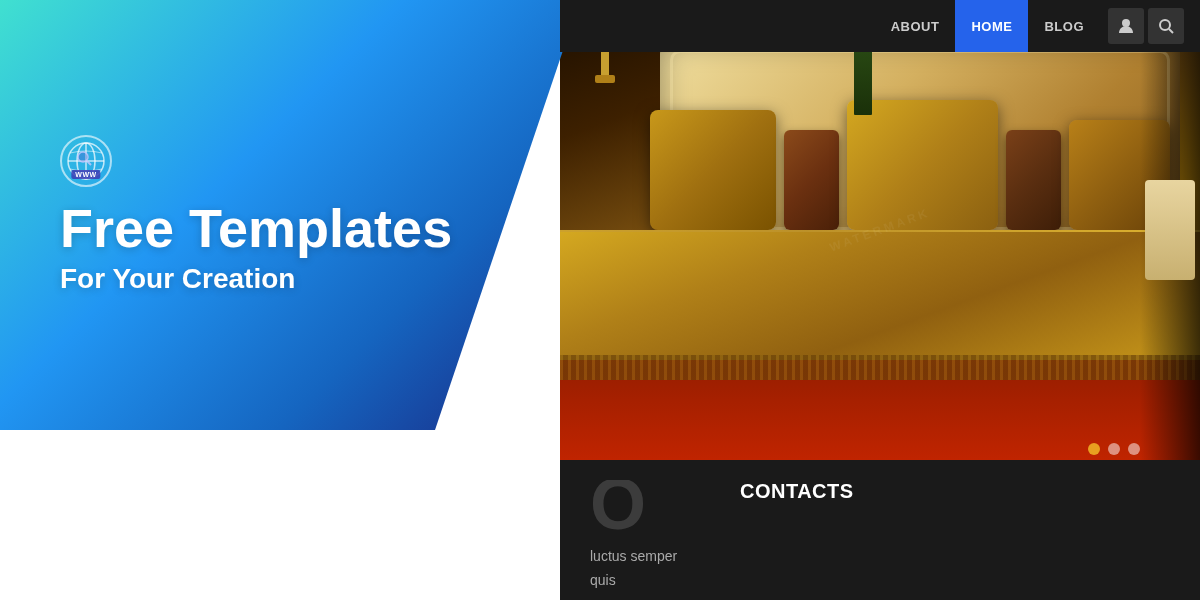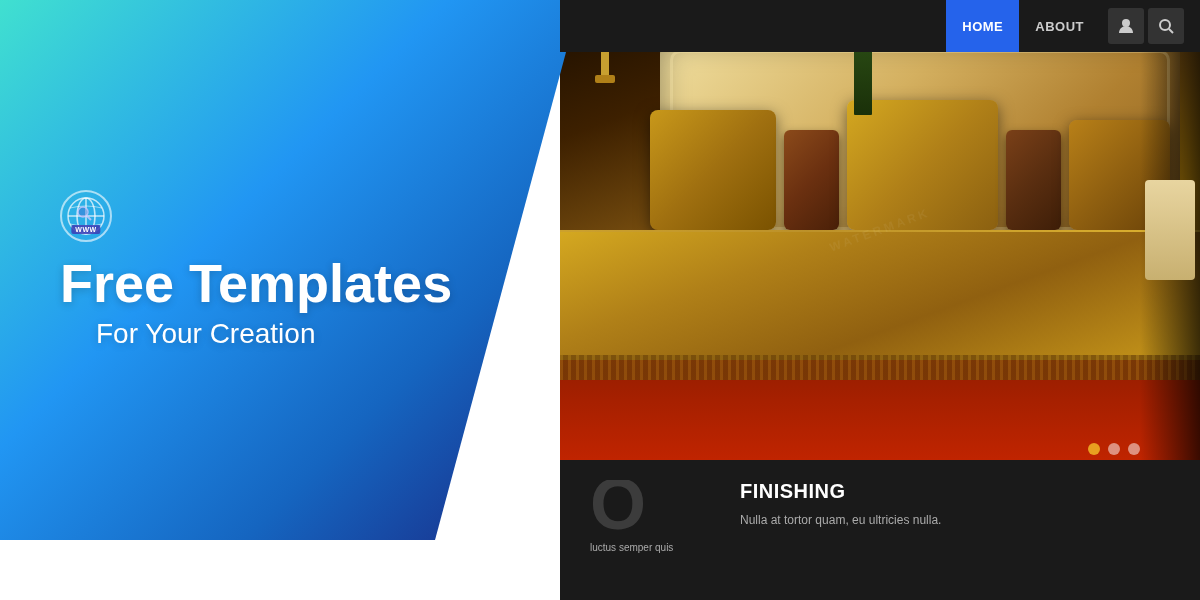--- a/index.html
+++ b/index.html
@@ -56,21 +56,21 @@
       cursor: pointer;
       color: #ccc;
       font-size: 16px;
     }
 
     
     .left-panel {
       position: absolute;
       top: 0; left: 0;
       width: 580px;
-      height: 540px;
+      height: 430px;
       background: linear-gradient(135deg, #40e0d0 0%, #2196F3 40%, #1565C0 70%, #1a237e 100%);
       clip-path: polygon(0 0, 100% 0, 75% 100%, 0 100%);
       z-index: 2;
       display: flex;
       flex-direction: column;
       justify-content: center;
       padding: 0 60px;
     }
 
     
@@ -111,25 +111,24 @@
 
     .hero-title {
       font-size: 54px;
       font-weight: 900;
       color: #fff;
       line-height: 1.1;
       text-shadow: 0 2px 8px rgba(0,0,0,0.2);
     }
     .hero-subtitle {
       font-size: 28px;
-      font-weight: 400;
+      font-weight: 700;
       color: #fff;
       text-shadow: 0 2px 8px rgba(0,0,0,0.2);
       margin-top: 4px;
-      margin-left: 36px;
     }
 
     
     .right-panel {
       position: absolute;
       top: 0; right: 0;
       width: 640px;
       height: 600px;
       z-index: 1;
       overflow: hidden;
@@ -227,22 +226,23 @@
       z-index: 9;
     }
   </style>
 </head>
 <body>
 
 <div class="top-dark-right"></div>
 
 <nav class="navbar">
   <div class="nav-links">
+    <div class="nav-item">ABOUT</div>
     <div class="nav-item active">HOME</div>
-    <div class="nav-item">ABOUT</div>
+    <div class="nav-item">BLOG</div>
   </div>
   <div class="nav-icons">
     <div class="nav-icon-btn">
       <svg width="18" height="18" viewBox="0 0 18 18" fill="#ccc">
         <circle cx="9" cy="6" r="4"></circle>
         <path d="M2 16c0-3.866 3.134-7 7-7s7 3.134 7 7" fill="#ccc"></path>
       </svg>
     </div>
     <div class="nav-icon-btn">
       <svg width="18" height="18" viewBox="0 0 18 18" fill="none" stroke="#ccc" stroke-width="2">
@@ -300,30 +300,29 @@
   <div class="slider-dots">
     <div class="dot active"></div>
     <div class="dot"></div>
     <div class="dot"></div>
   </div>
 
   <div class="bottom-dark">
 
     <div style="width:110px;flex-shrink:0;overflow:hidden;">
       <div style="color:#fff;font-size:72px;font-weight:900;line-height:0.9;opacity:0.15;margin-top:-8px;">O</div>
-      <div style="color:#aaa;font-size:10px;line-height:1.7;margin-top:2px;">
+      <div style="color:#aaa;font-size:14px;line-height:1.7;margin-top:8px;">
         <div>luctus semper quis</div>
 
       </div>
     </div>
 
     <div class="bottom-col">
-      <div class="bottom-col-title">FINISHING</div>
+      <div class="bottom-col-title">CONTACTS</div>
       <div class="bottom-col-text">
-        <div>Nulla at tortor quam, eu ultricies nulla.</div>
       </div>
     </div>
   </div>
 </div>
 
 <div class="left-panel">
   <div class="www-icon">
     <div class="globe-container">
       <svg class="globe-svg" viewBox="0 0 44 44" fill="none" xmlns="http://www.w3.org/2000/svg">
         <circle cx="22" cy="22" r="18" stroke="rgba(255,255,255,0.7)" stroke-width="1.5" fill="none"></circle>

